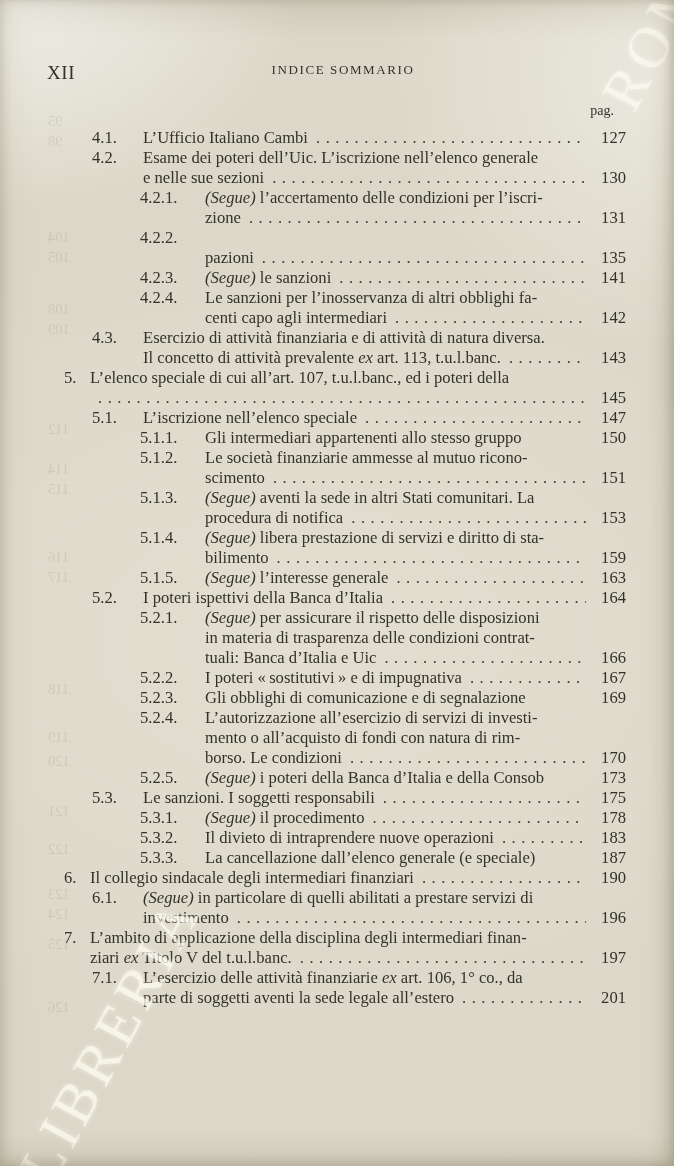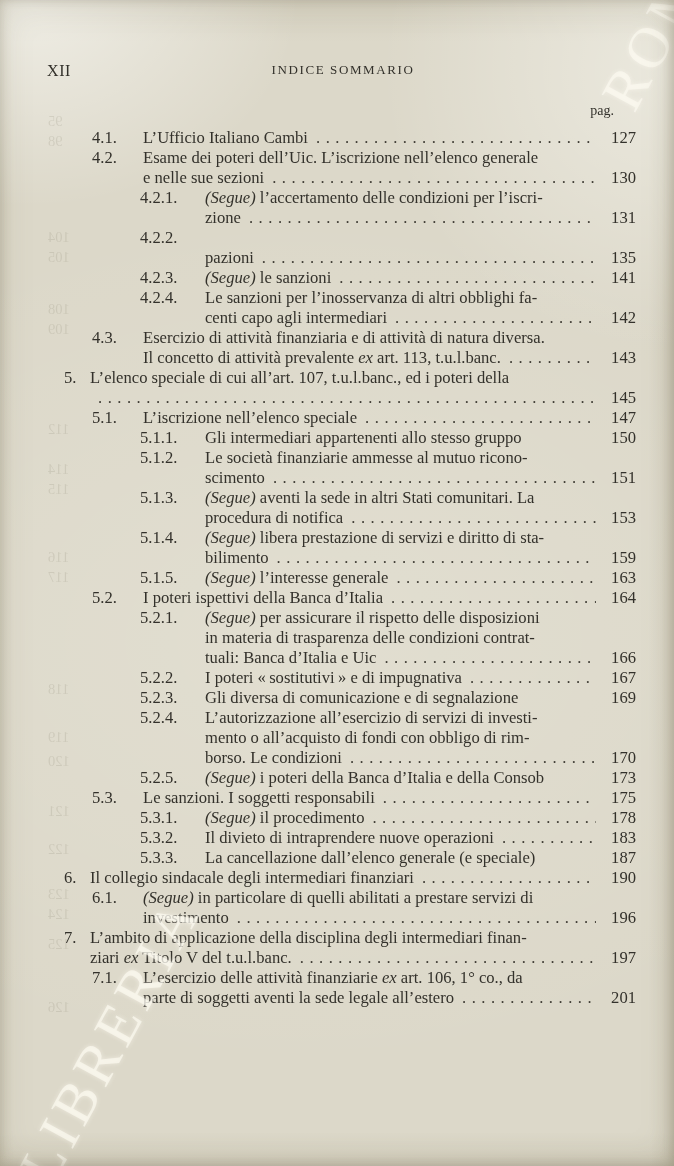--- a/index.html
+++ b/index.html
@@ -13,26 +13,26 @@
     position:absolute;inset:0;
     background-image:
       radial-gradient(ellipse 420px 320px at 4% 0%, rgba(255,255,252,.55), transparent 65%),
       radial-gradient(ellipse 430px 430px at 98% 6%, rgba(255,255,250,.42), transparent 65%),
       radial-gradient(ellipse 900px 620px at 45% 55%, rgba(255,255,248,.16), transparent 70%),
       linear-gradient(180deg, rgba(150,140,112,.12), rgba(150,140,112,0) 42px),
       linear-gradient(90deg, rgba(150,140,112,.10), rgba(150,140,112,0) 14px),
       linear-gradient(270deg, rgba(140,130,102,.16), rgba(140,130,102,0) 24px),
       linear-gradient(0deg, rgba(150,140,112,.14), rgba(150,140,112,0) 34px);
   }
-  .folio{position:absolute;left:47px;top:62px;font-size:16px;letter-spacing:.6px}
+  .folio{position:absolute;left:47px;top:62px;font-size:19px;letter-spacing:.6px}
   .rtitle{position:absolute;left:0;right:0;top:62px;text-align:center;font-size:13px;letter-spacing:1.6px;transform:translateX(6px)}
   .paglabel{position:absolute;top:103px;right:60px;font-size:14px}
 
   #toc{position:absolute;left:0;top:128px;right:0;z-index:2}
-  .row{display:flex;align-items:flex-start;height:20px;line-height:20px;font-size:16.6px;padding-right:38px;overflow:hidden;white-space:nowrap}
+  .row{display:flex;align-items:flex-start;height:20px;line-height:20px;font-size:16.6px;padding-right:48px;overflow:hidden;white-space:nowrap}
   .l1{padding-left:64px}.l1 .n{width:26px}
   .l2{padding-left:92px}.l2 .n{width:51px}
   .l3{padding-left:140px}.l3 .n{width:65px}
   .n{flex:0 0 auto}
   .t{flex:0 0 auto}
   .t i{}
   .sp{flex:1 1 auto}
   .ld{flex:1 1 auto;min-width:0;overflow:hidden;letter-spacing:5.5px;margin:0 4px 0 8px;color:#403d35}
   .p{flex:0 0 auto;width:36px;text-align:right}
 
@@ -228,31 +228,31 @@
         <span class="p">166</span>
       </div>
       <div class="row l3">
         <span class="n">5.2.2.</span>
         <span class="t">I poteri « sostitutivi » e di impugnativa</span>
         <span class="ld">................................................................................</span>
         <span class="p">167</span>
       </div>
       <div class="row l3">
         <span class="n">5.2.3.</span>
-        <span class="t">Gli diversa di comunicazione e di segnalazione</span>
+        <span class="t">Gli obblighi di comunicazione e di segnalazione</span>
         <span class="sp"></span>
         <span class="p">169</span>
       </div>
       <div class="row l3">
         <span class="n">5.2.4.</span>
         <span class="t">L’autorizzazione all’esercizio di servizi di investi-</span>
       </div>
       <div class="row l3">
         <span class="n"></span>
-        <span class="t">mento o all’acquisto di fondi con obbligo di rim-</span>
+        <span class="t">mento o all’acquisto di fondi con natura di rim-</span>
       </div>
       <div class="row l3">
         <span class="n"></span>
         <span class="t">borso. Le condizioni</span>
         <span class="ld">................................................................................</span>
         <span class="p">170</span>
       </div>
       <div class="row l3">
         <span class="n">5.2.5.</span>
         <span class="t"><i>(Segue)</i> i poteri della Banca d’Italia e della Consob</span>

